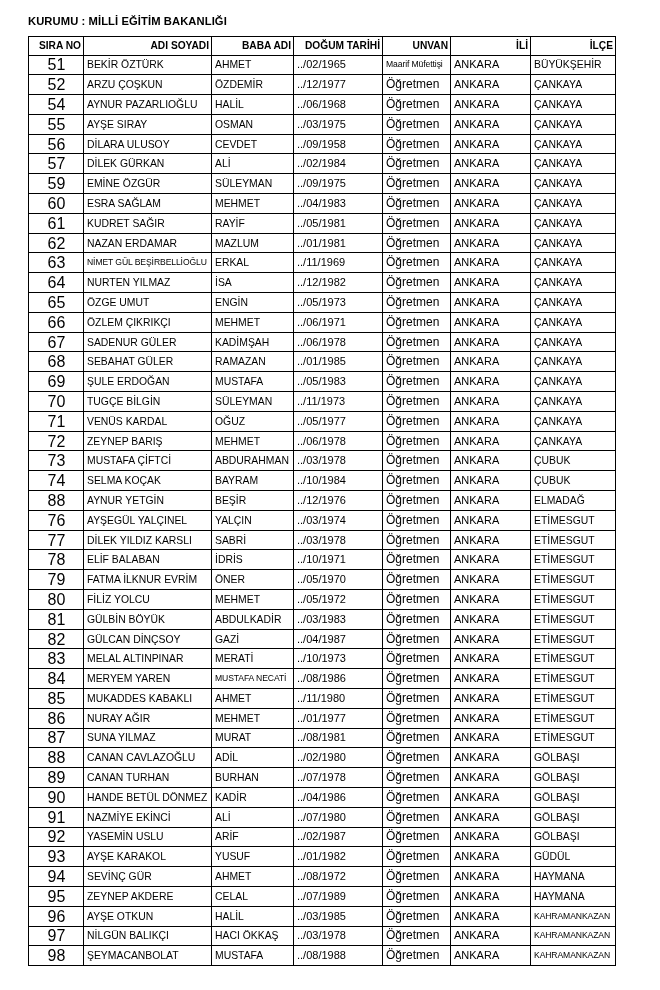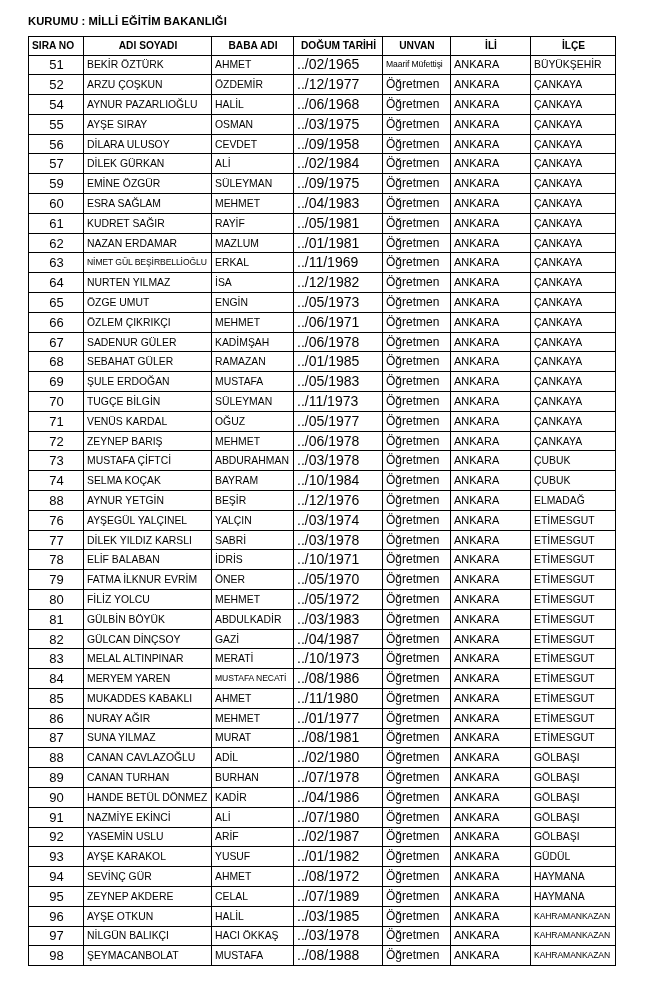--- a/index.html
+++ b/index.html
@@ -52,38 +52,38 @@
     padding: 0 2px 0 3px;
     font-size: 10.4px;
     line-height: 17px;
     vertical-align: middle;
     overflow: hidden;
     white-space: nowrap;
   }
   #list-table thead th {
     font-weight: bold;
     font-size: 10.2px;
-    text-align: center;
+    text-align: right;
     height: 17.5px;
     line-height: 16px;
   }
   #list-table thead th.th-sira {
-    text-align: left;
+    text-align: right;
   }
   #list-table td.cell-sira {
     text-align: center;
-    font-size: 13px;
+    font-size: 16px;
   }
   #list-table td.cell-ad,
   #list-table td.cell-baba,
   #list-table td.cell-ilce {
     font-size: 10.4px;
   }
   #list-table td.cell-dogum {
-    font-size: 14px;
+    font-size: 11px;
   }
   #list-table td.cell-unvan {
     font-size: 12px;
   }
   #list-table td.cell-il {
     font-size: 11px;
   }
   
   .fit-sm  { font-size: 8.6px !important; letter-spacing: -0.1px; }
 </style>

